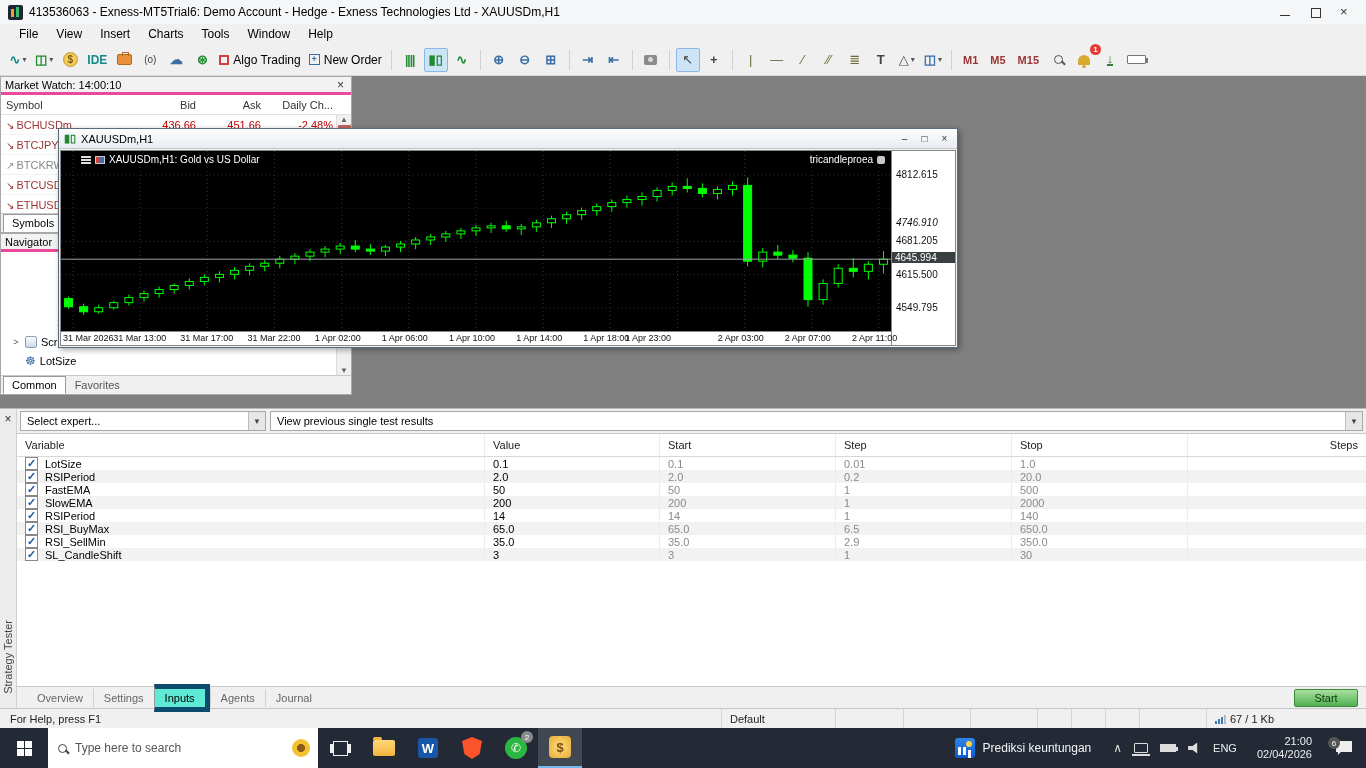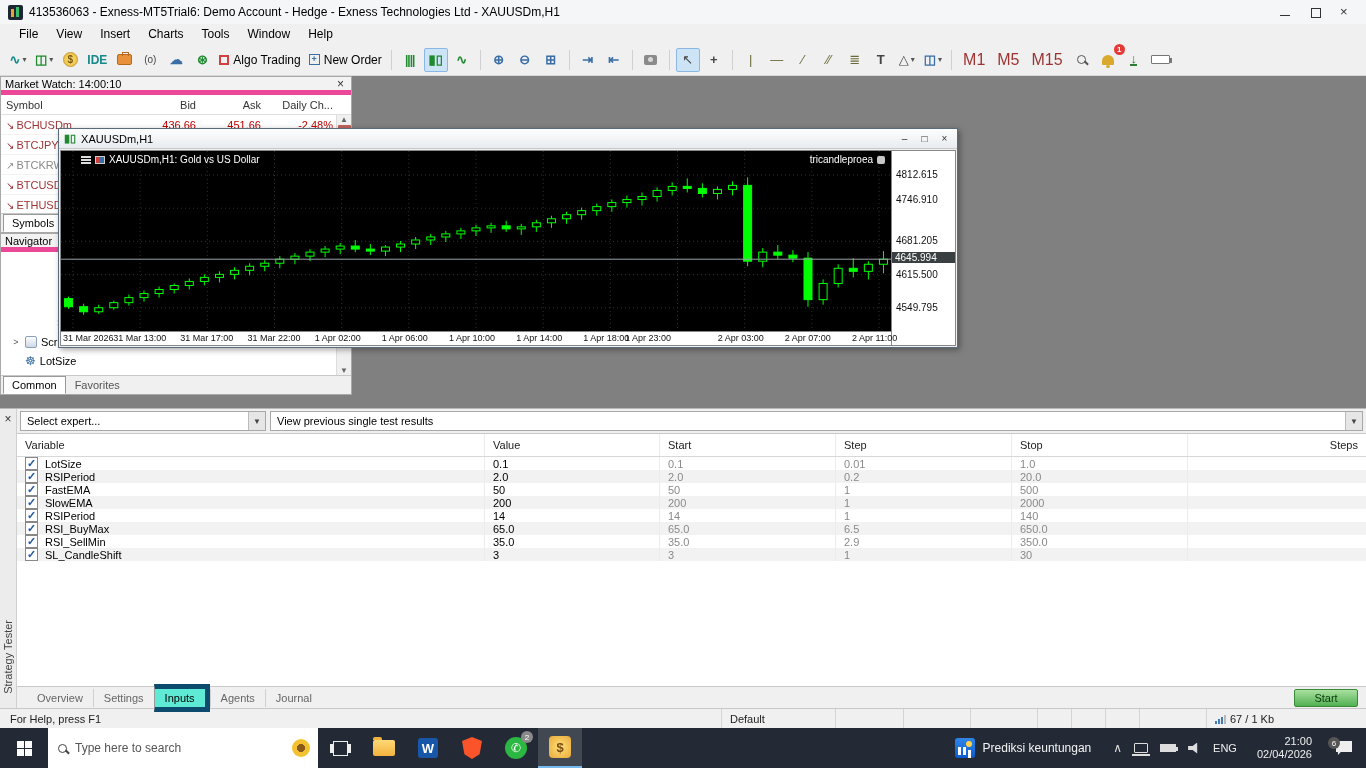--- a/index.html
+++ b/index.html
@@ -33,37 +33,37 @@
 .g-green{color:#1f8a2f;font-weight:bold}
 .g-blue{color:#3a6ea5;font-weight:bold}
 .g-teal{color:#168a8a;font-weight:bold}
 .g-olive{color:#6b6b3a}
 .g-dark{color:#444}
 .coin{width:15px;height:15px;border-radius:50%;background:radial-gradient(#ffe27a,#e8b63a);border:1px solid #c79a2a;color:#7a5a10;font-size:10px;font-weight:bold;display:flex;align-items:center;justify-content:center}
 .briefcase{width:15px;height:11px;background:#e8903a;border:1px solid #b56a20;border-radius:2px;position:relative}
 .briefcase::before{content:"";position:absolute;top:-3px;left:4px;width:5px;height:3px;border:1px solid #b56a20;border-bottom:none}
 .algo-box{width:10px;height:10px;border:2px solid #d04040}
 .order-box{width:11px;height:11px;border:1.5px solid #3a6ea5;color:#3a6ea5;font-size:9px;line-height:8px;text-align:center;font-weight:bold}
-.tf{color:#9c3434;font-weight:normal;font-size:16px;padding:0 5px}
+.tf{color:#9c3434;font-weight:bold;font-size:11px;padding:0 5px}
 .mag{width:9px;height:9px;border:1.6px solid #555;border-radius:50%;position:relative;display:inline-block}
 .mag::after{content:"";position:absolute;width:5px;height:1.6px;background:#555;transform:rotate(45deg);right:-4px;bottom:-1px}
 .bell{width:12px;height:10px;background:#d8a92c;border-radius:6px 6px 1px 1px;position:relative}
 .bell::after{content:"";position:absolute;bottom:-3px;left:4px;width:4px;height:3px;background:#d8a92c;border-radius:50%}
 .badge-red{position:absolute;top:-4px;right:-5px;background:#e53935;color:#fff;font-size:8px;min-width:11px;height:11px;border-radius:6px;display:flex;align-items:center;justify-content:center;font-weight:bold}
 .dl-arrow{color:#2e7d32;font-weight:bold;border-bottom:2px solid #2e7d32;line-height:11px}
 .battery{width:19px;height:9px;border:1px solid #777;background:#fff;position:relative;border-radius:1px}
 .battery::after{content:"";position:absolute;right:-3px;top:2px;width:2px;height:5px;background:#777}
 .camera{width:13px;height:10px;background:#8a8a8a;border-radius:2px;position:relative}
 .camera::after{content:"";position:absolute;left:4px;top:2px;width:5px;height:5px;border-radius:50%;background:#d8d8d8}
 .bars-ico{font-weight:bold;letter-spacing:-1px;color:#1f8a2f;font-size:12px}
 
 
 .main{flex:0 0 332px;position:relative;background:#808080;overflow:hidden}
 .panel{position:absolute;background:#fff;border:1px solid #a8a8a8;display:flex;flex-direction:column}
-.panel-head{height:18px;background:#f2f2f2;border-bottom:5px solid #ec4899;display:flex;align-items:center;padding:0 4px;font-size:11px}
+.panel-head{height:18px;background:#f2f2f2;border-bottom:3px solid #ec4899;display:flex;align-items:center;padding:0 4px;font-size:11px}
 .panel-head .x{margin-left:auto;color:#333;font-size:12px;cursor:default;padding:0 3px}
 #market-watch{left:0;top:0;width:352px;height:157px}
 #navigator{left:0;top:157px;width:352px;height:162px}
 
 .mw-cols{display:flex;height:20px;border-bottom:1px solid #e0e0e0;align-items:center;color:#333}
 .mw-cols span{padding:0 5px}
 .mw-c1{width:130px}.mw-c2{width:70px;text-align:right}.mw-c3{width:65px;text-align:right}.mw-c4{width:72px;text-align:right}
 .mw-body{flex:1;overflow:hidden;position:relative}
 .mw-row{display:flex;height:20px;align-items:center;border-bottom:1px solid #f2f2f2}
 .mw-row span{padding:0 5px;white-space:nowrap}
@@ -596,21 +596,21 @@
               <span class="ts-label" style="left: 455.167px;">1 Apr 14:00</span>
               <span class="ts-label" style="left: 522.333px;">1 Apr 18:00</span>
               <span class="ts-label" style="left: 564px;">1 Apr 23:00</span>
               <span class="ts-label" style="left: 656.667px;">2 Apr 03:00</span>
               <span class="ts-label" style="left: 723.833px;">2 Apr 07:00</span>
               <span class="ts-label" style="left: 791px;">2 Apr 11:00</span>
             </div>
         </div>
         <div class="price-scale">
             <div class="ps-label" style="top: 17.9558px;">4812.615</div>
-            <div class="ps-label" style="top: 43px;">4746.910</div>
+            <div class="ps-label" style="top: 66px; font-style: italic;">4746.910</div>
             <div class="ps-label" style="top: 84.3908px;">4681.205</div>
             <div class="ps-label" style="top: 117.608px;">4615.500</div>
             <div class="ps-label" style="top: 150.826px;">4549.795</div>
             <div class="ps-tag" style="top: 101.192px;">4645.994</div>
           </div>
       </div>
     </div>
   </div>
 
   <div class="tester">

